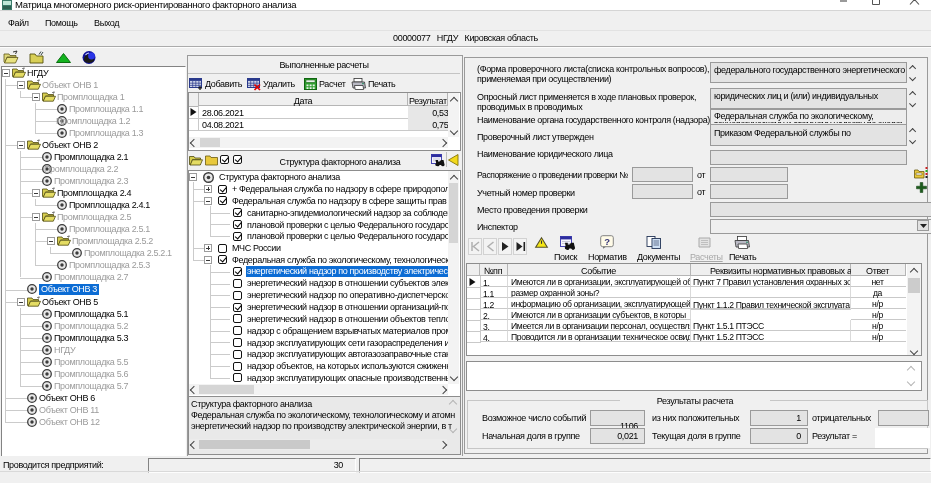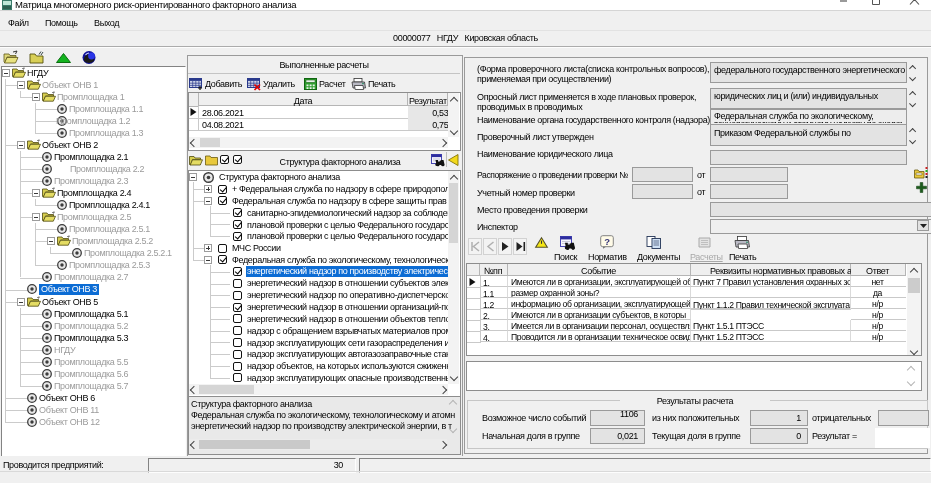--- a/index.html
+++ b/index.html
@@ -139,21 +139,21 @@
     <svg class="ab" style="left:42px;top:152px" width="10" height="10" viewBox="0 0 10 10">
       <circle cx="5" cy="5" r="4.3" fill="#e8e8e8" stroke="#3c3c3c" stroke-width="1.3"></circle>
       <circle cx="5" cy="5" r="1.7" fill="#3c3c3c"></circle>
     </svg>
     <div class="t" style="left:54px;top:152px;">Промплощадка 2.1</div>
     <div class="hline" style="left:20px;top:169px;width:23px"></div>
     <svg class="ab" style="left:42px;top:164px" width="10" height="10" viewBox="0 0 10 10">
       <circle cx="5" cy="5" r="4.3" fill="#e8e8e8" stroke="#3c3c3c" stroke-width="1.3"></circle>
       <circle cx="5" cy="5" r="1.7" fill="#3c3c3c"></circle>
     </svg>
-    <div class="t gray" style="left:70px;top:164px;">Промплощадка 2.2</div>
+    <div class="t gray" style="left:44px;top:164px;">Промплощадка 2.2</div>
     <div class="hline" style="left:20px;top:181px;width:23px"></div>
     <svg class="ab" style="left:42px;top:176px" width="10" height="10" viewBox="0 0 10 10">
       <circle cx="5" cy="5" r="4.3" fill="#e8e8e8" stroke="#3c3c3c" stroke-width="1.3"></circle>
       <circle cx="5" cy="5" r="1.7" fill="#3c3c3c"></circle>
     </svg>
     <div class="t gray" style="left:54px;top:176px;">Промплощадка 2.3</div>
     <div class="hline" style="left:20px;top:193px;width:12px"></div>
     <div class="exp" style="left:32px;top:189px"></div>
     <svg class="ab" style="left:42px;top:187px" width="14" height="11" viewBox="0 0 14 11">
       <path d="M0.5 2 L5 2 L6 3.5 L11.5 3.5 L11.5 5 L3.5 5 L1.5 10 L0.5 9.5 Z" fill="#d6cd4e" stroke="#4f4a10" stroke-width="0.8"></path>
@@ -648,21 +648,21 @@
 <div class="thumb" style="left:908px;top:278px;width:12px;height:15px;background:#cccccc;"></div>
 <div class="arr chd" style="left:911px;top:348px;"></div>
 <div class="ab white" style="left:466px;top:361px;width:456px;height:30px;border:1px solid #8d8d8d;box-sizing:border-box;"></div>
 <div class="arr chu dim" style="left:908px;top:367px;"></div>
 <div class="arr chd dim" style="left:908px;top:379px;"></div>
 <div class="ab" style="left:467px;top:400px;width:461px;height:49px;border:1px solid #c6c6c6;box-sizing:border-box;"></div>
 <div class="ab" style="left:620px;top:395px;width:150px;height:10px;background:#f0f0f0;"></div>
 <div class="t" style="left:620px;top:396px;width:150px;text-align:center;">Результаты расчета</div>
 <div class="t" style="left:482px;top:413px;">Возможное число событий</div>
 <div class="fld" style="left:590px;top:410px;width:53px;height:14px;"></div>
-<div class="t" style="left:590px;top:409px;width:48px;text-align:right;">1106</div>
+<div class="t" style="left:590px;top:421px;width:48px;text-align:right;">1106</div>
 <div class="t" style="left:652px;top:413px;">из них положительных</div>
 <div class="fld" style="left:750px;top:410px;width:56px;height:14px;"></div>
 <div class="t" style="left:750px;top:413px;width:51px;text-align:right;">1</div>
 <div class="t" style="left:812px;top:413px;">отрицательных</div>
 <div class="fld" style="left:878px;top:410px;width:49px;height:14px;"></div>
 <div class="t" style="left:482px;top:431px;">Начальная доля в группе</div>
 <div class="fld" style="left:590px;top:428px;width:53px;height:14px;"></div>
 <div class="t" style="left:590px;top:431px;width:48px;text-align:right;">0,021</div>
 <div class="t" style="left:652px;top:431px;">Текущая доля в группе</div>
 <div class="fld" style="left:750px;top:428px;width:56px;height:14px;"></div>

